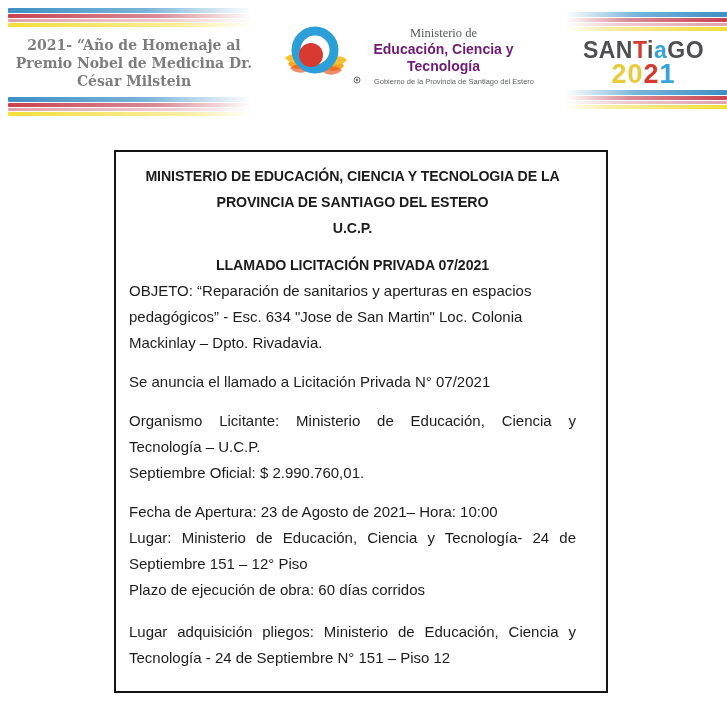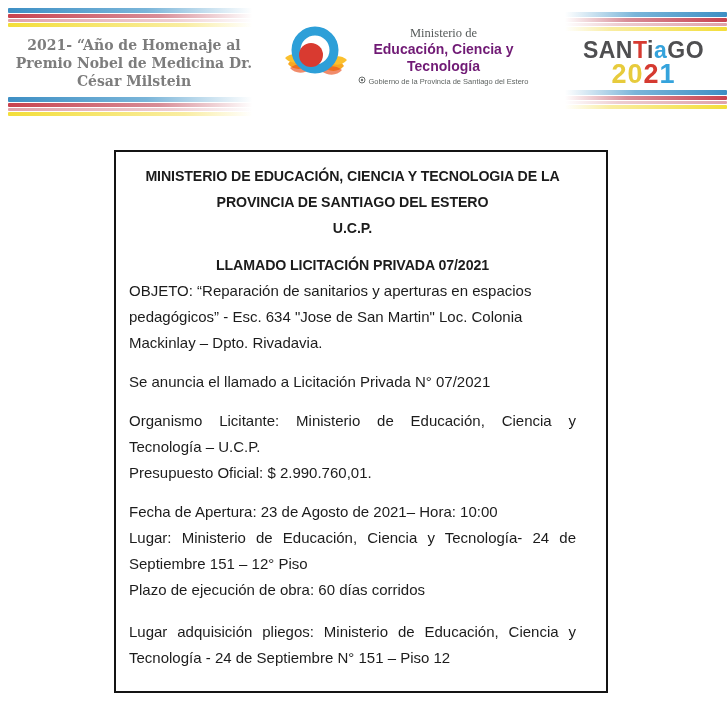--- a/index.html
+++ b/index.html
@@ -37,21 +37,21 @@
     font-size: 14px;
     line-height: 18px;
     color: #7d7d7d;
   }
 
   
   .ministry { position: absolute; left: 284px; top: 24px; width: 250px; display: flex; align-items: center; gap: 5px; }
   .ministry-text { text-align: center; flex: 1; }
   .ministry-line1 { font-family: "Liberation Serif", serif; font-size: 12.5px; color: #565b5a; line-height: 15px; }
   .ministry-line2 { font-family: Liberation Sans, sans-serif; font-size: 14px; font-weight: bold; color: #701a75; line-height: 17px; }
-  .ministry-line3 { font-size: 7.5px; color: #5f6462; line-height: 11px; display: flex; align-items: center; justify-content: center; gap: 2px; margin-top: 1px; }
+  .ministry-line3 { font-size: 7.5px; color: #5f6462; line-height: 11px; display: flex; align-items: center; justify-content: space-between; gap: 2px; margin-top: 1px; }
 
   
   .santiago { position: absolute; left: 560px; top: 12px; width: 167px; text-align: center; }
   .santiago-word { font-size: 23px; font-weight: bold; letter-spacing: 0.5px; line-height: 24px; margin-top: 7px; }
   .santiago-year { font-size: 27px; font-weight: bold; letter-spacing: 1px; line-height: 24px; margin-bottom: 4px; }
   .c-dark   { color: #4f4f51; }
   .c-red    { color: #d53a31; }
   .c-blue   { color: #35a3dc; }
   .c-yellow { color: #e7cb3c; }
 
@@ -150,18 +150,18 @@
 <div class="doc-box">
   <div class="center-bold">
     <div>MINISTERIO DE EDUCACIÓN, CIENCIA Y TECNOLOGIA DE LA</div>
     <div>PROVINCIA DE SANTIAGO DEL ESTERO</div>
     <div class="mb-gap">U.C.P.</div>
   </div>
   <div class="center-bold">LLAMADO LICITACIÓN PRIVADA 07/2021</div>
   <div class="mb-para">OBJETO: “Reparación de sanitarios y aperturas en espacios pedagógicos” - Esc. 634 "Jose de San Martin" Loc. Colonia Mackinlay – Dpto. Rivadavia.</div>
   <div class="mb-para">Se anuncia el llamado a Licitación Privada N° 07/2021</div>
   <div class="justify">Organismo Licitante: Ministerio de Educación, Ciencia y Tecnología – U.C.P.</div>
-  <div class="mb-para">Presupuesto Oficial: $ 2.990.760,01.</div>
+  <div class="mb-para">Septiembre Oficial: $ 2.990.760,01.</div>
   <div>Fecha de Apertura: 23 de Agosto de 2021– Hora: 10:00</div>
   <div class="justify">Lugar: Ministerio de Educación, Ciencia y Tecnología- 24 de Septiembre 151 – 12° Piso</div>
   <div class="mb-big">Plazo de ejecución de obra: 60 días corridos</div>
   <div class="justify">Lugar adquisición pliegos: Ministerio de Educación, Ciencia y Tecnología - 24 de Septiembre N° 151 – Piso 12</div>
 </div>
 
 </body></html>

